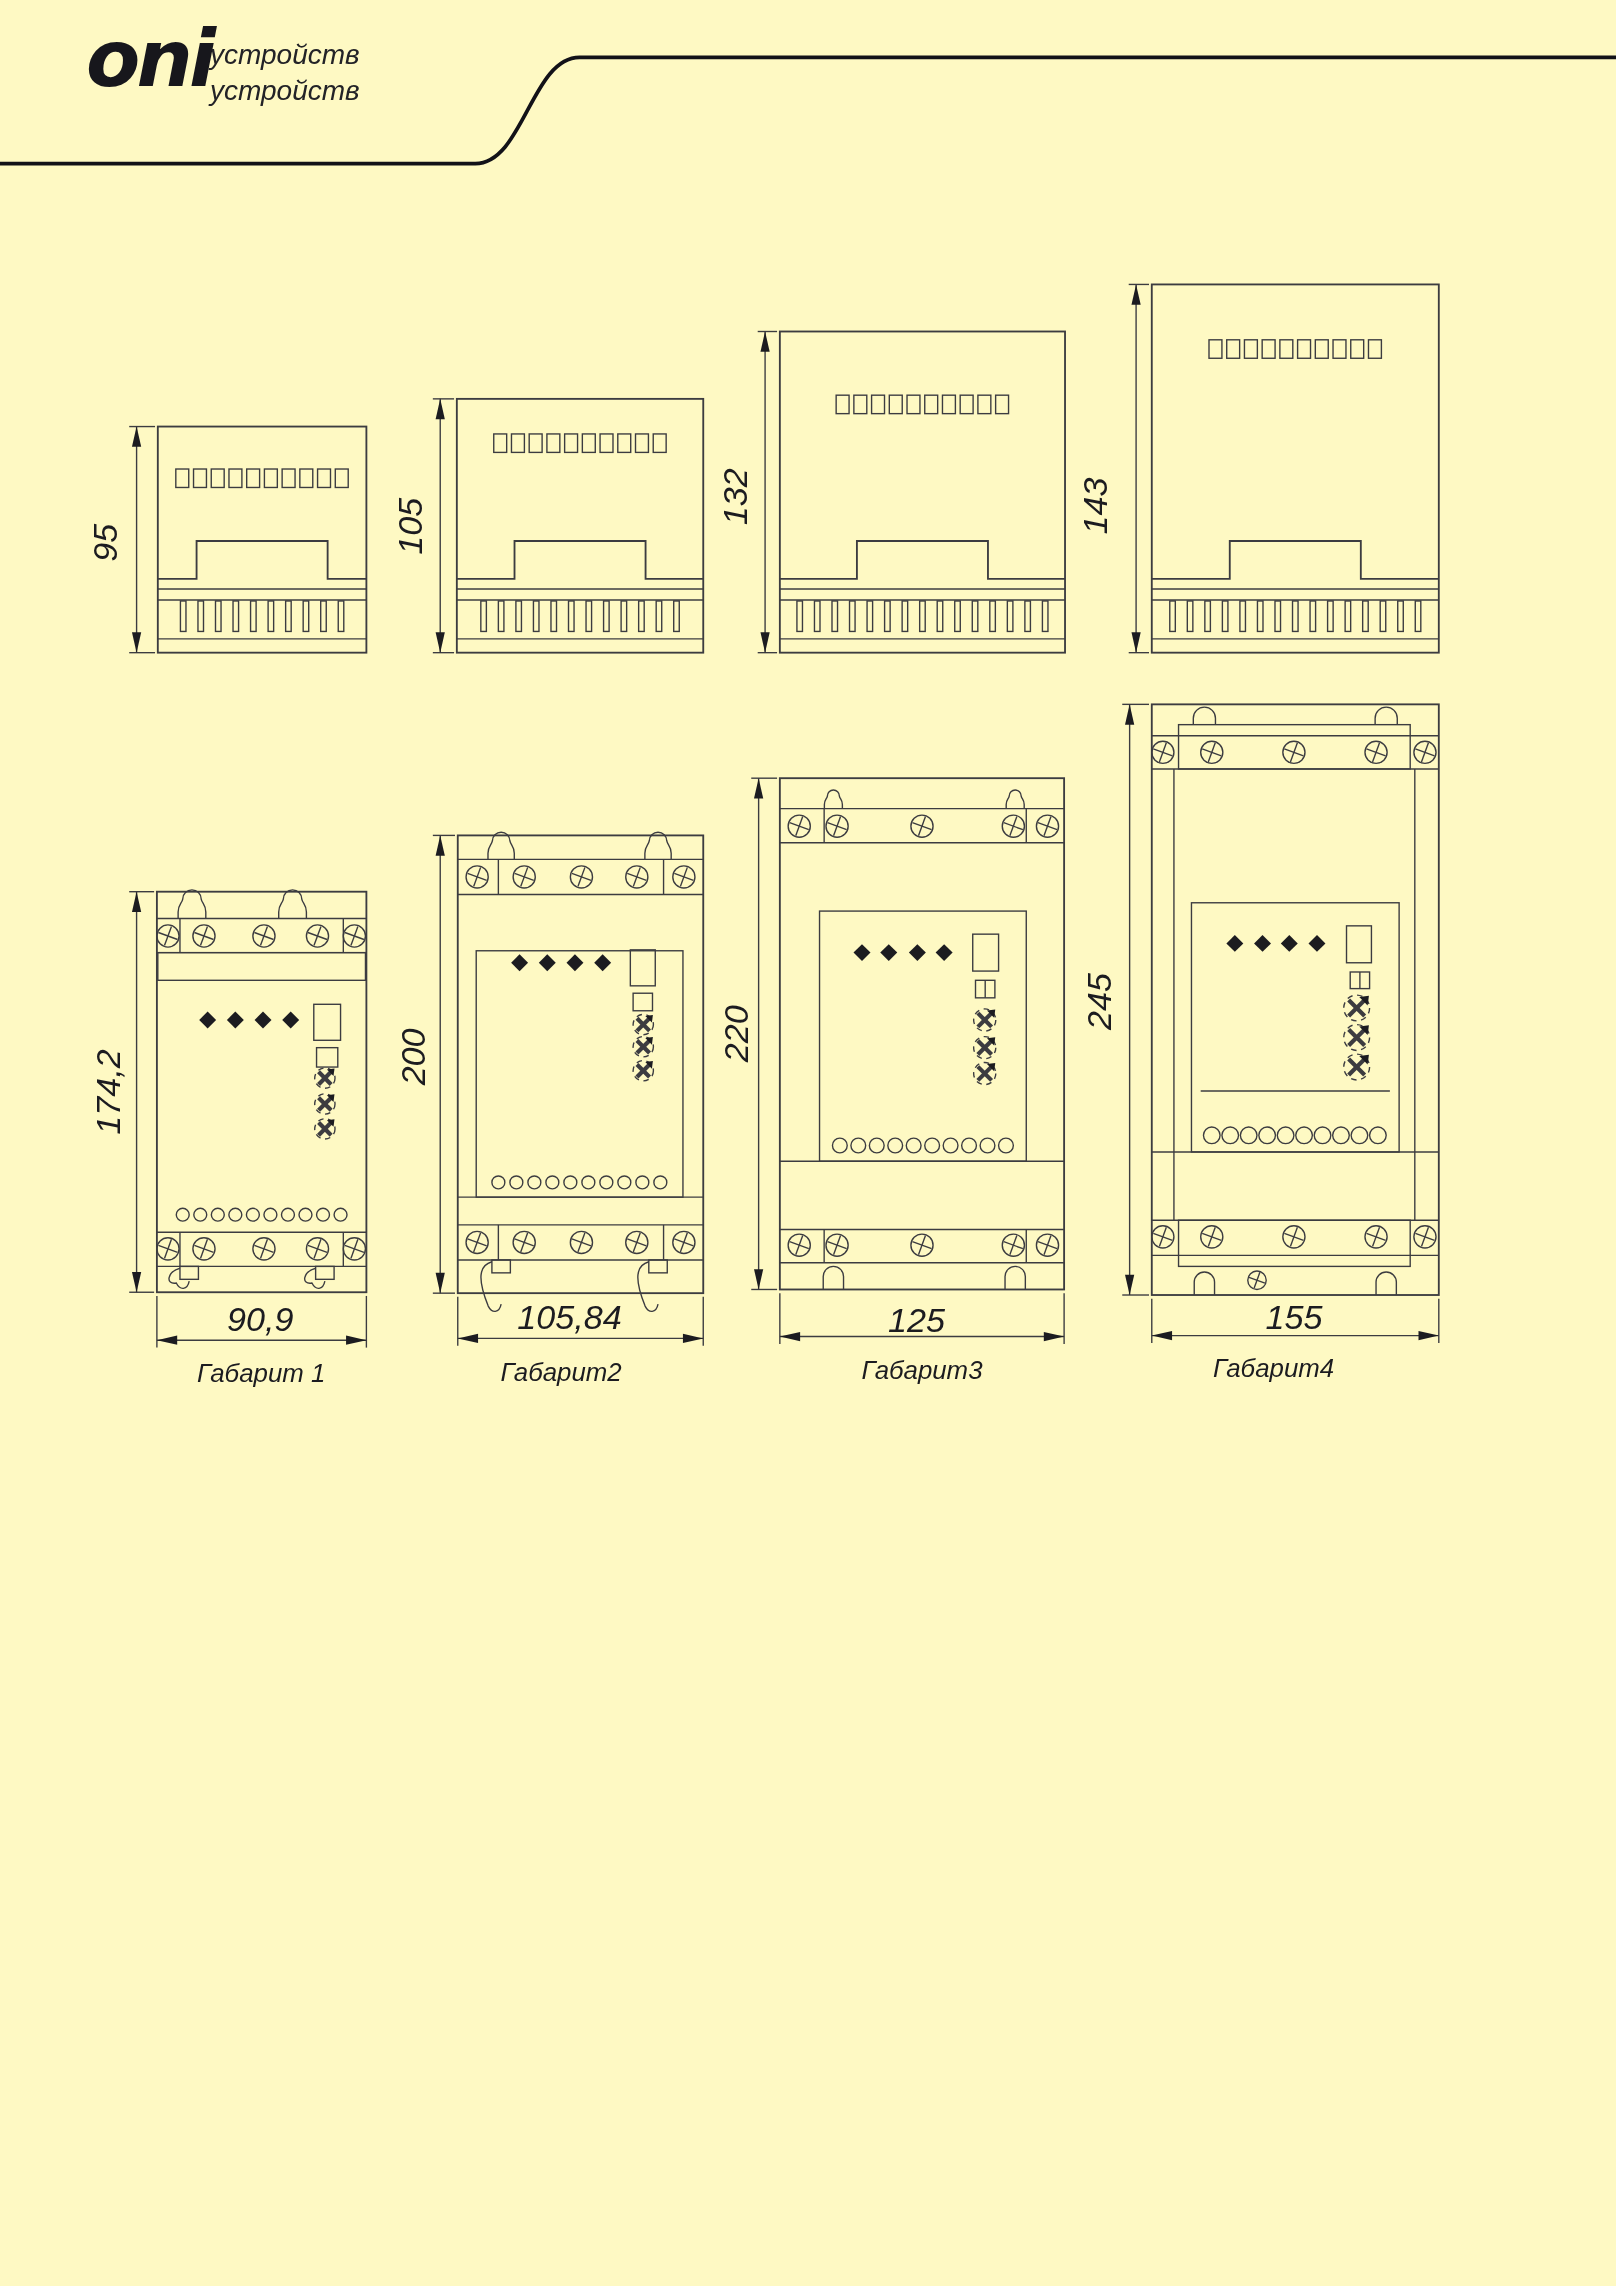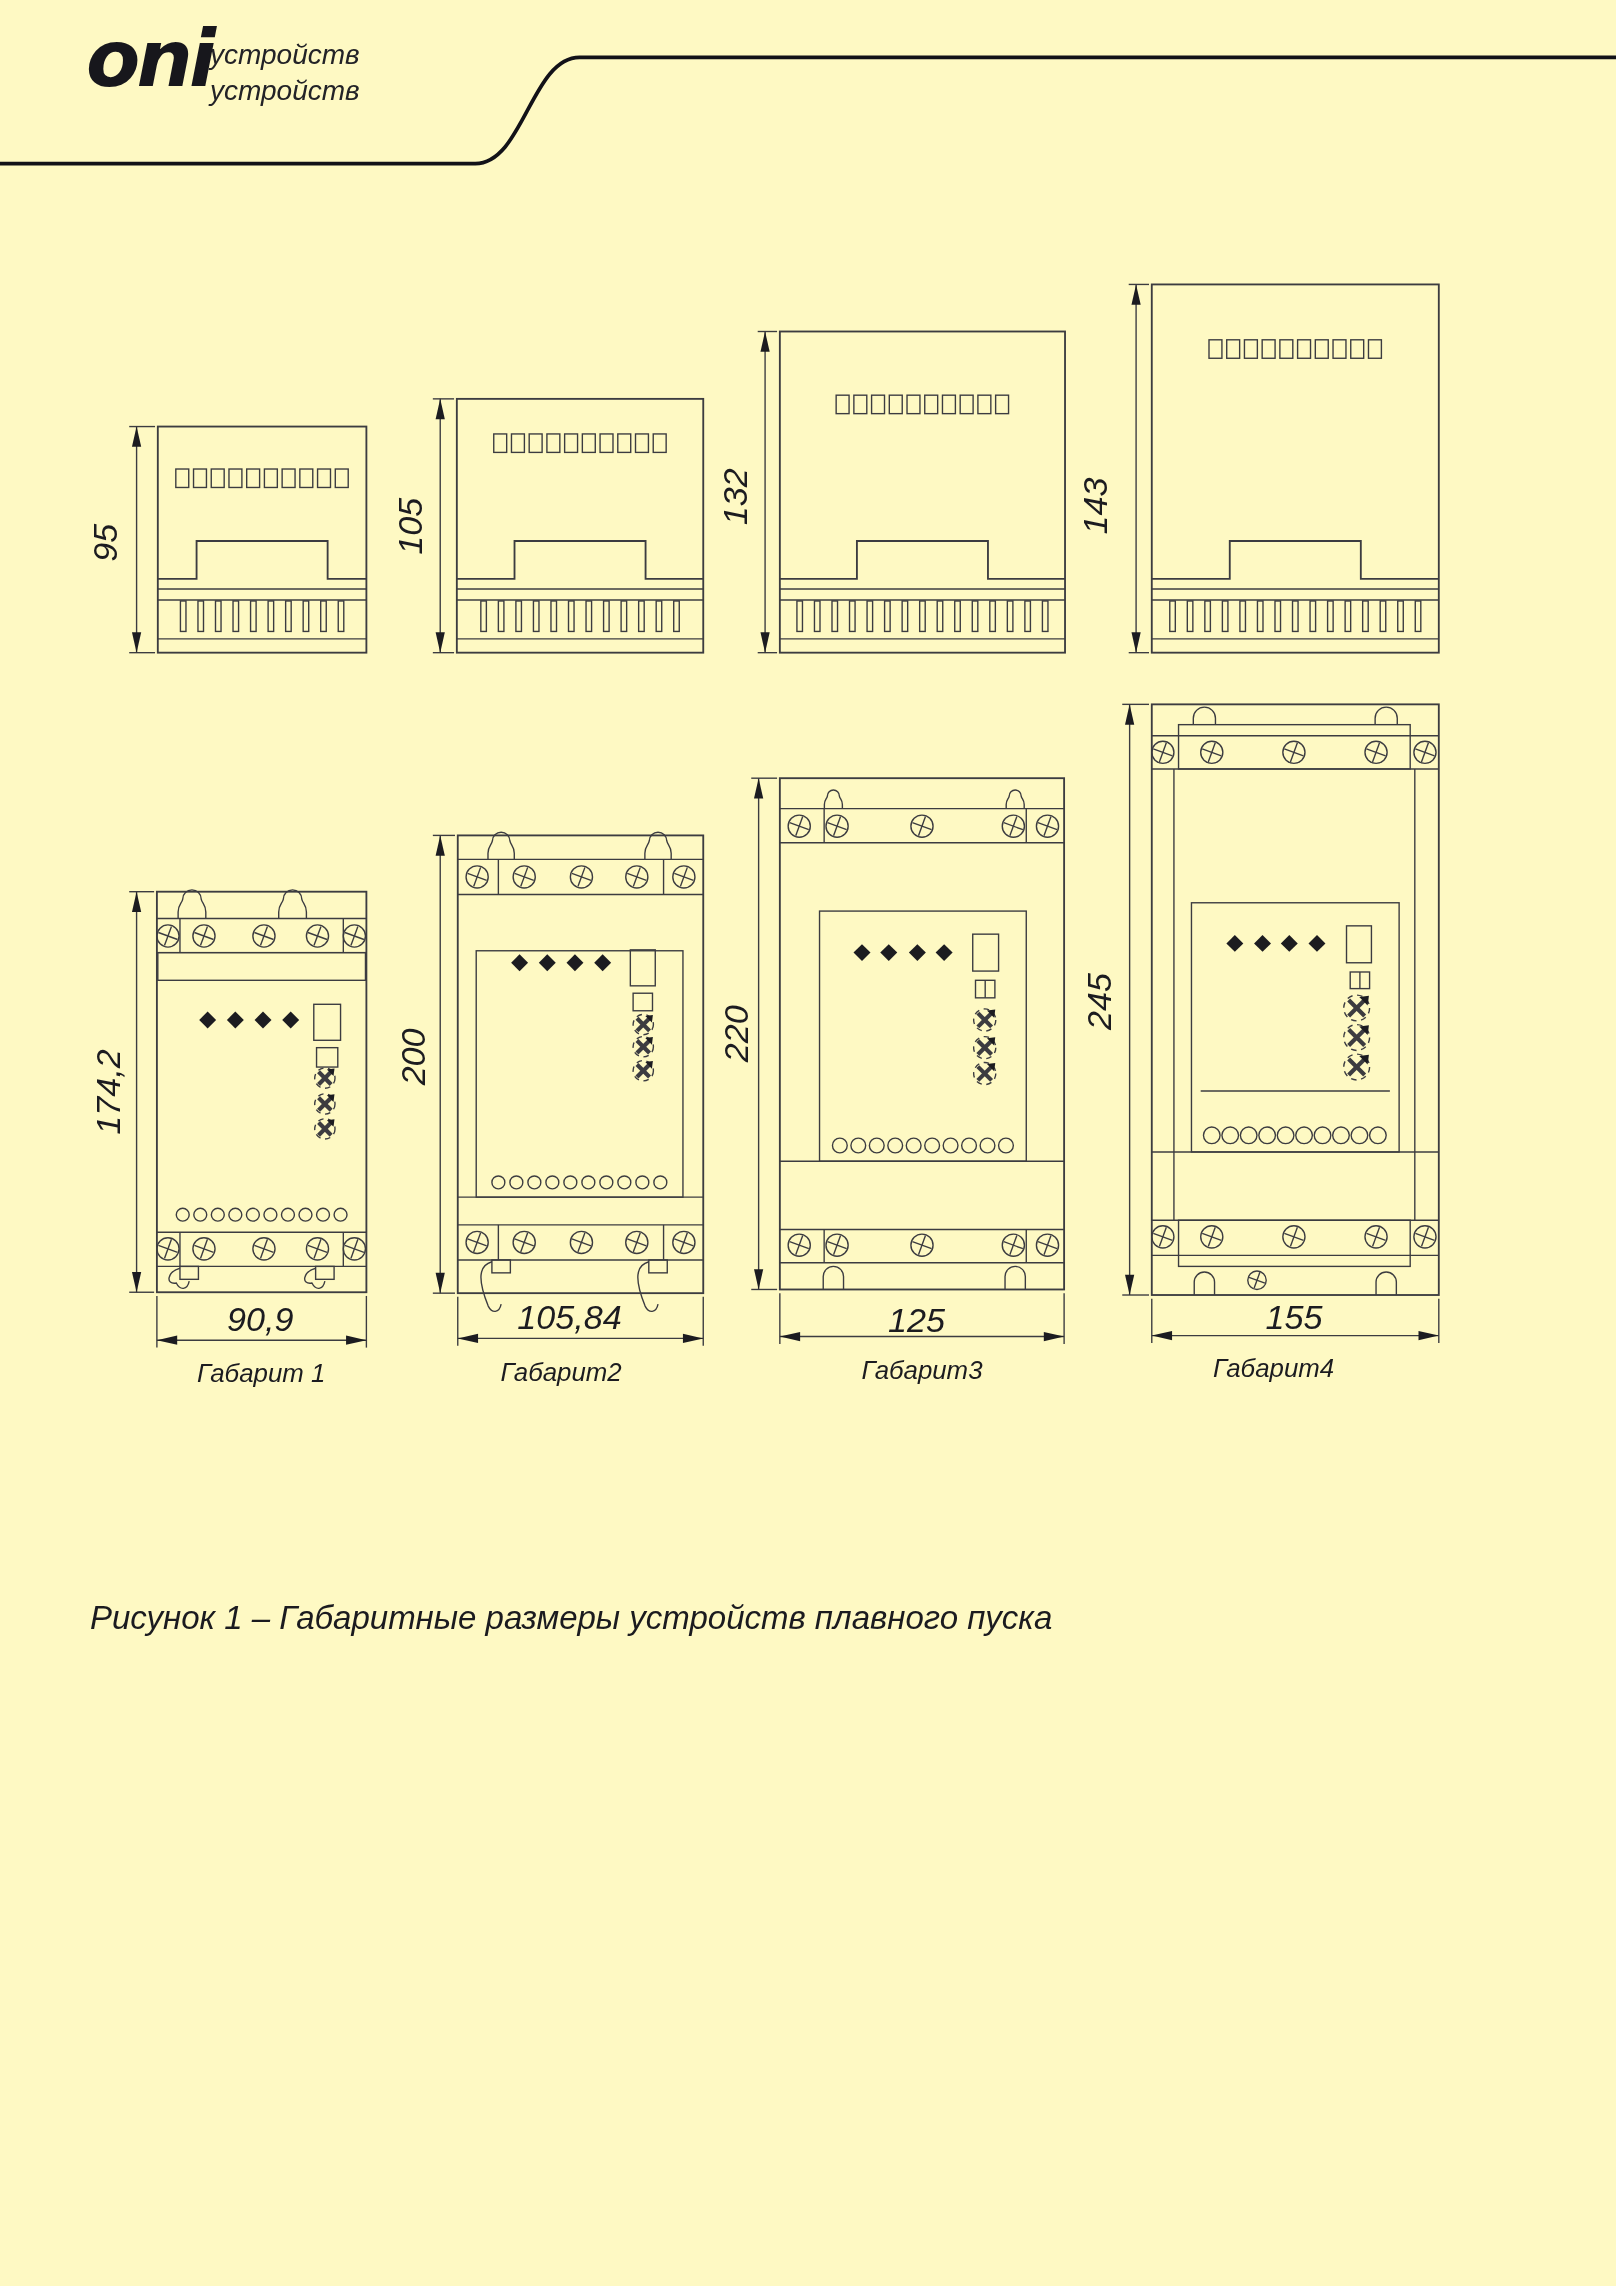--- a/index.html
+++ b/index.html
@@ -636,15 +636,14 @@
         <text class="t-dim" text-anchor="middle" transform="translate(1204 1085) rotate(-90)">245</text>
         <line x1="1248" y1="1407" x2="1248" y2="1455" class="thin"></line>
         <line x1="1559" y1="1407" x2="1559" y2="1455" class="thin"></line>
         <line x1="1248" y1="1447" x2="1559" y2="1447" class="thin"></line>
         <polygon points="1248,1447 1270,1442 1270,1452" class="fill"></polygon>
         <polygon points="1559,1447 1537,1442 1537,1452" class="fill"></polygon>
         <text class="t-dim" text-anchor="middle" x="1402" y="1440">155</text>
         <text class="t-cap" text-anchor="middle" x="1380" y="1492">Габарит4</text>
       </g>
     </svg>
-  <div class="figcaption">Рисунок 1 – Габаритные размеры устройств плавного пуска</div>
 </div>
 
 
 </body></html>

